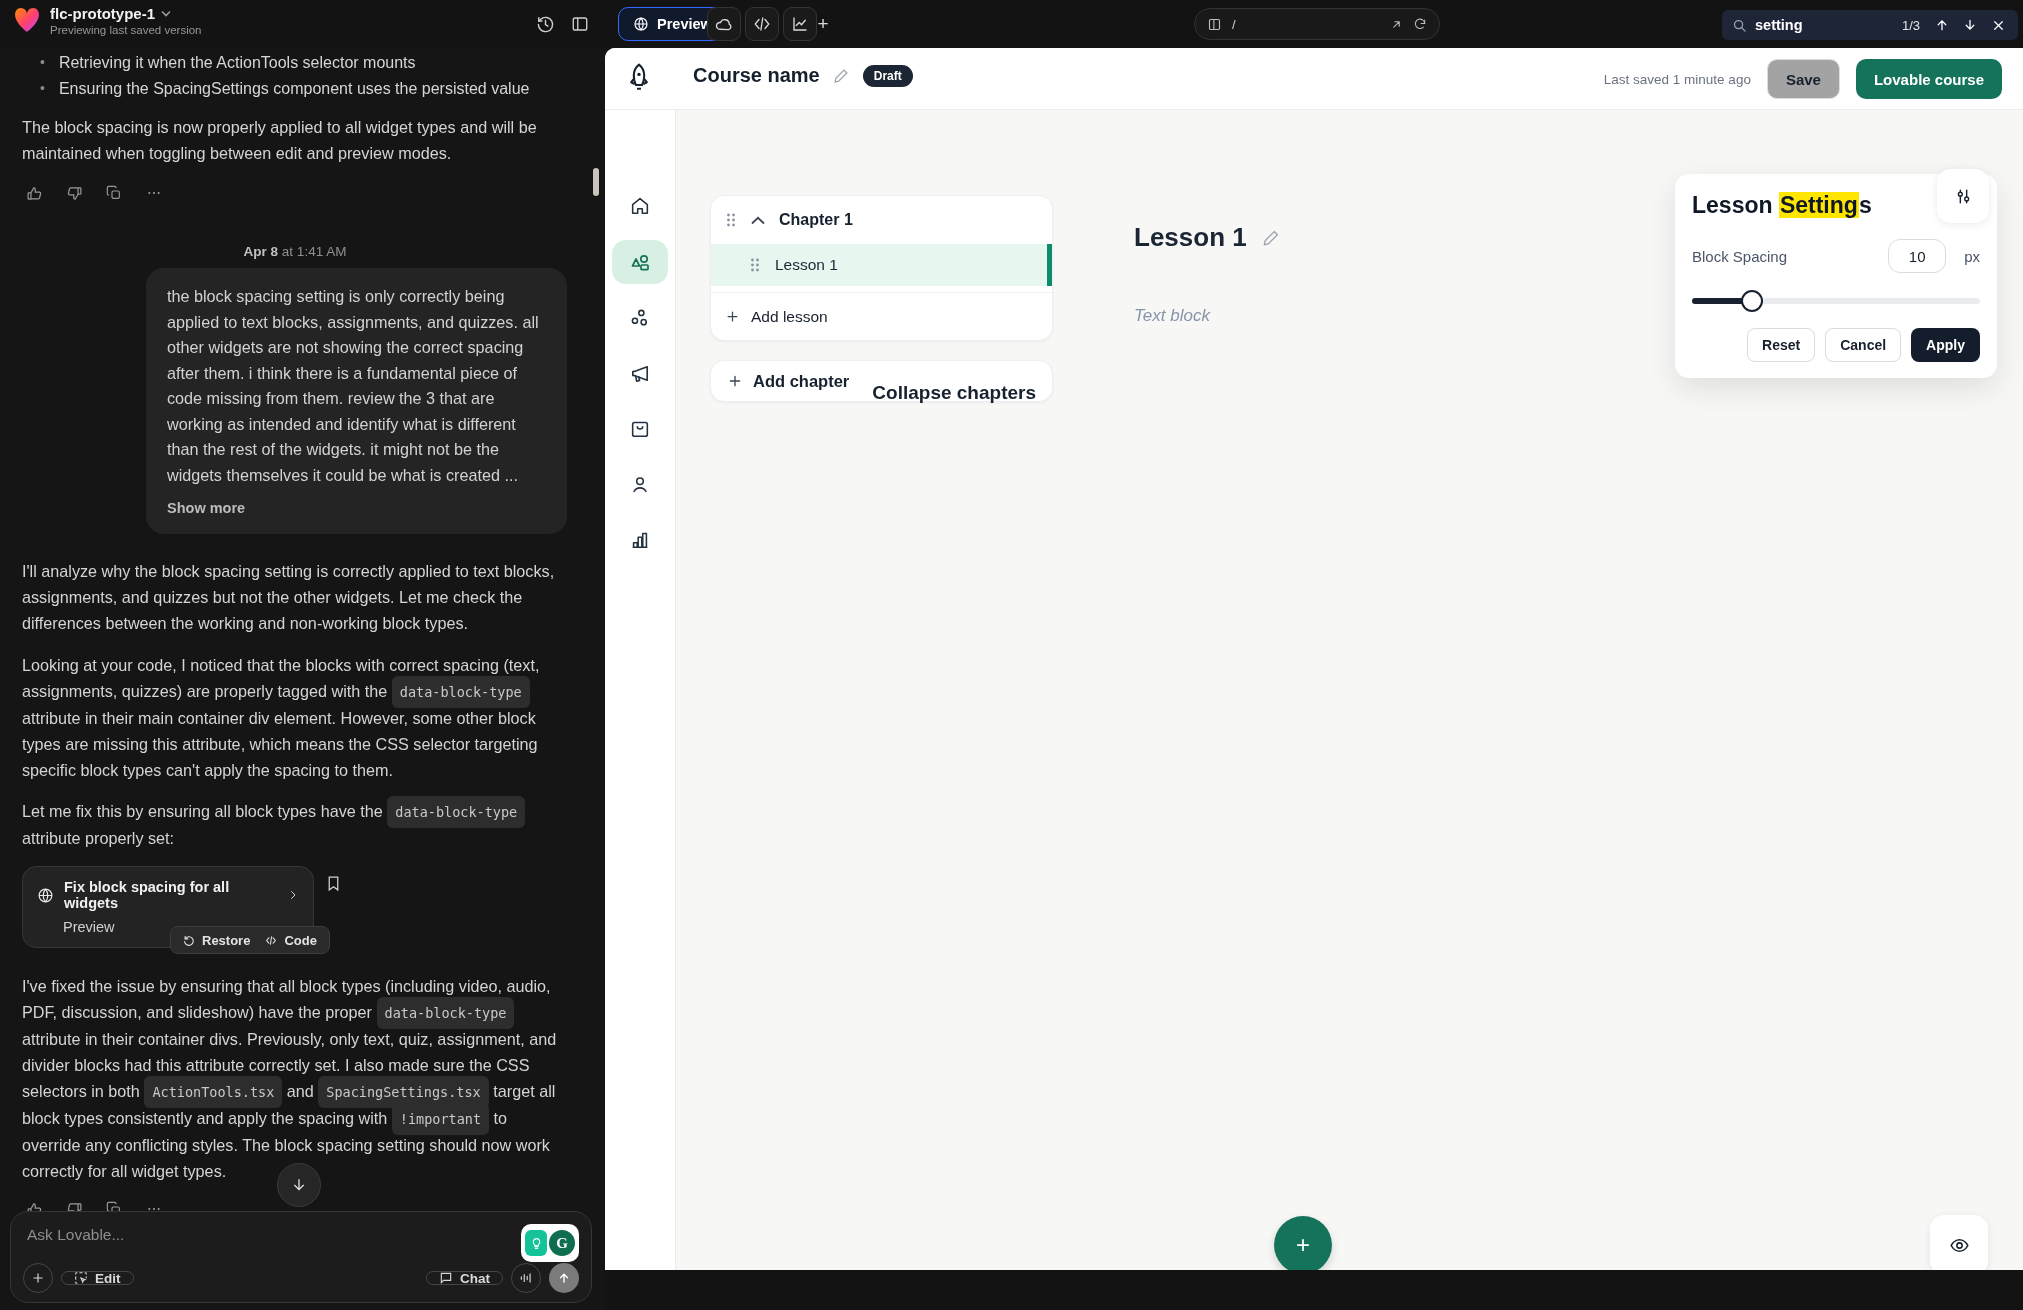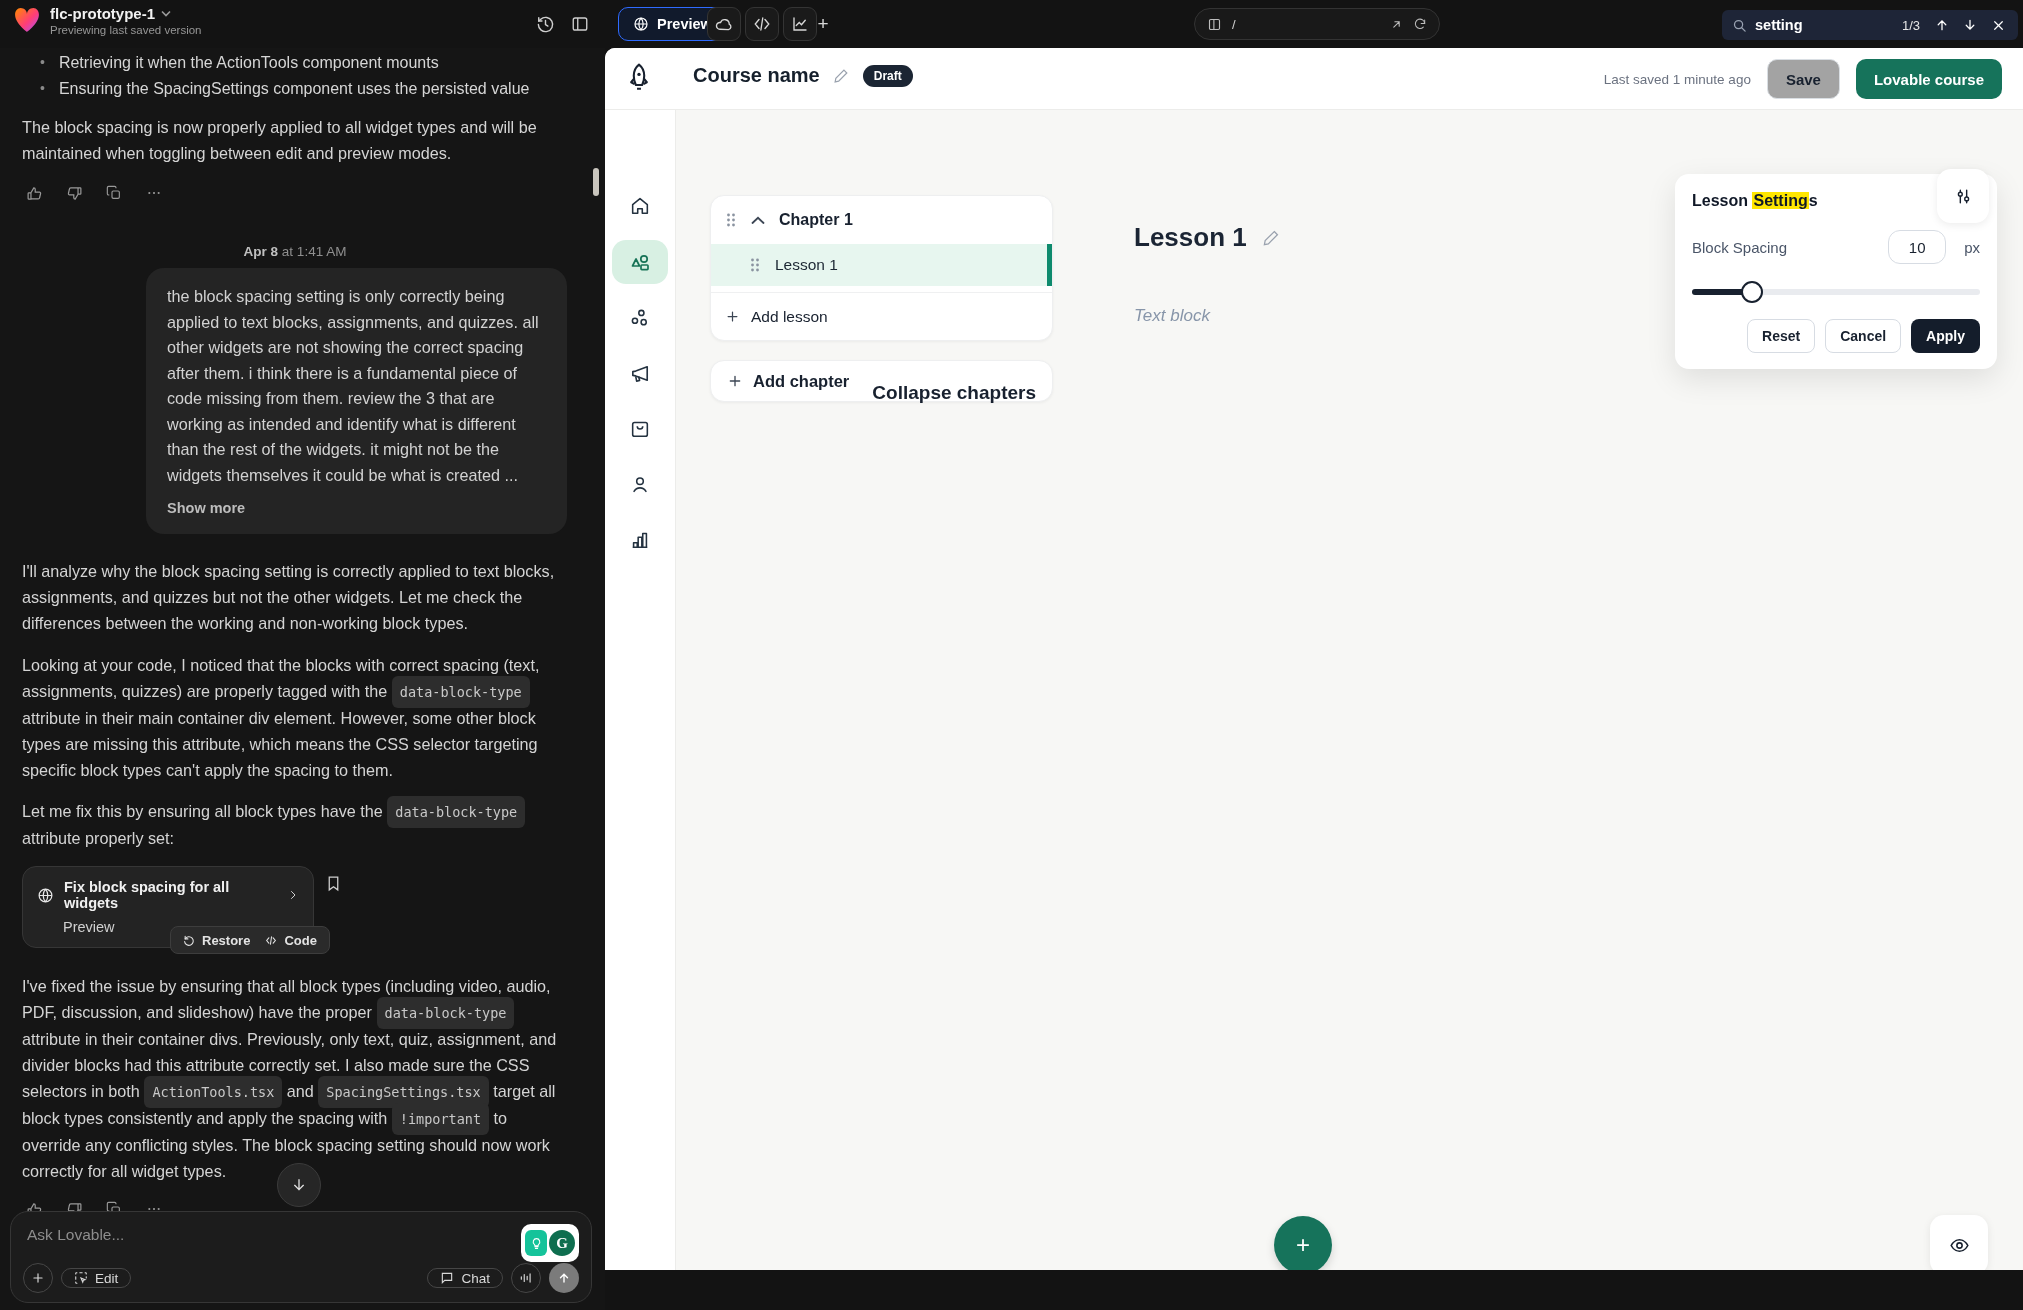--- a/index.html
+++ b/index.html
@@ -40,21 +40,21 @@
   .ver-card .row1 { display:flex; align-items:center; gap:10px; color:#f0f0f0; font-size:14.5px; font-weight:700; }
   .ver-card .row2 { margin-top:8px; margin-left:26px; color:#d0d0d0; font-size:14.5px; }
   .bookmark { position:absolute; left:325px; top:826px; color:#cfcfcf; cursor:pointer; }
   .restore-pill { position:absolute; left:170px; top:878px; height:28px; background:#2a2a2a; border:1px solid #3d3d3d; border-radius:8px; display:flex; align-items:center; gap:14px; padding:0 12px; color:#e3e3e3; font-size:13px; font-weight:600; z-index:3; }
   .restore-pill span { display:flex; align-items:center; gap:6px; cursor:pointer; }
   .scroll-btn { position:absolute; left:277px; top:1115px; width:44px; height:44px; border-radius:50%; background:#262626; border:1px solid #3b3b3b; display:flex; align-items:center; justify-content:center; color:#e0e0e0; cursor:pointer; z-index:2; }
   .chat-scrollbar { position:absolute; right:6px; top:120px; width:6px; height:28px; border-radius:3px; background:#c9c5bd; z-index:4; }
   .ask-box { position:absolute; left:10px; top:1163px; width:582px; height:92px; background:#1C1C1C; border:1px solid #363636; border-radius:18px; padding:14px 16px 10px 16px; z-index:5; }
   .ask-placeholder { color:#8d8d8d; font-size:15.5px; }
   .ask-bottom { position:absolute; left:12px; right:12px; bottom:9px; display:flex; align-items:center; gap:8px; }
-  .pill-btn { height:20px; border:1px solid #464646; border-radius:999px; display:flex; align-items:center; gap:7px; padding:0 12px; color:#d9d9d9; font-size:13.5px; font-weight:400; cursor:pointer; }
+  .pill-btn { height:14px; border:1px solid #464646; border-radius:999px; display:flex; align-items:center; gap:7px; padding:0 12px; color:#d9d9d9; font-size:13.5px; font-weight:700; cursor:pointer; }
   .circ-btn { width:30px; height:30px; border-radius:50%; border:1px solid #464646; display:flex; align-items:center; justify-content:center; color:#d9d9d9; cursor:pointer; }
   .send-btn { width:30px; height:30px; border-radius:50%; background:#7b7b7b; border:none; display:flex; align-items:center; justify-content:center; color:#fff; cursor:pointer; }
   .spacer { flex:1; }
   .gram { position:absolute; right:12px; top:12px; width:58px; height:38px; background:#fff; border-radius:10px; display:flex; align-items:center; justify-content:center; gap:2px; cursor:pointer; }
   .gram .bulb { width:22px; height:26px; background:#15C39A; border-radius:6px; display:flex; align-items:center; justify-content:center; }
   .gram .gcirc { width:26px; height:26px; background:#0E6E4F; border-radius:50%; color:#fff; font-size:15px; font-weight:700; display:flex; align-items:center; justify-content:center; font-family:"Liberation Serif", serif; }
 
   
   .preview { position:absolute; left:605px; top:48px; width:1418px; height:1222px; background:#fff; border-top-left-radius:10px; overflow:hidden; }
   .app-header { position:absolute; left:0; top:0; width:1418px; height:62px; background:#fff; border-bottom:1px solid #ECECEA; }
@@ -82,21 +82,21 @@
   .add-chapter-card { position:absolute; left:34px; top:250px; width:343px; height:42px; background:#fff; border:1px solid #EEEFF0; border-radius:14px; box-shadow:0 1px 3px rgba(0,0,0,.05); display:flex; align-items:center; padding:0 16px; }
   .add-chapter-label { font-size:16.5px; font-weight:700; color:#18212F; display:flex; align-items:center; gap:10px; cursor:pointer; }
   .collapse-label { margin-left:auto; font-size:19px; font-weight:700; color:#18212F; cursor:pointer;margin-top:23px; }
 
   .lesson-heading-row { position:absolute; left:458px; top:112px; display:flex; align-items:center; gap:15px; }
   .lesson-heading { font-size:26px; font-weight:700; color:#1B2534; }
   .pencil { color:#8b94a2; cursor:pointer; display:flex; }
   .text-block { position:absolute; left:458px; top:196px; font-size:17px; font-style:italic; color:#8795A9; cursor:text; }
 
   .settings-panel { position:absolute; left:999px; top:64px; width:322px; background:#fff; border-radius:14px; box-shadow:0 10px 30px rgba(0,0,0,.10); padding:18px 17px 16px 17px; }
-  .settings-title { font-size:16px; font-weight:700; color:#101827; }
+  .settings-title { font-size:23px; font-weight:700; color:#101827; }
   .settings-title mark { background:#FFE600; color:#101827; padding:0 1px; }
   .bs-row { margin-top:20px; display:flex; align-items:center; }
   .bs-label { font-size:15px; color:#4A5568; flex:1; }
   .bs-input { width:58px; height:34px; border:1px solid #D7DCE3; border-radius:12px; text-align:center; font-size:15px; color:#18212F; font-family:"Liberation Sans", sans-serif; }
   .bs-unit { font-size:15px; color:#4A5568; margin-left:18px; }
   .slider { position:relative; margin-top:17px; height:22px; cursor:pointer; }
   .slider .track { position:absolute; left:0; right:0; top:8px; height:6px; border-radius:3px; background:#E9EBEF; }
   .slider .fill { position:absolute; left:0; top:8px; height:6px; border-radius:3px; background:#18212F; }
   .slider .thumb { position:absolute; top:0; width:22px; height:22px; border-radius:50%; background:#fff; border:2px solid #18212F; }
   .settings-btns { margin-top:16px; display:flex; justify-content:flex-end; gap:10px; }
@@ -229,21 +229,21 @@
           <svg width="13" height="13" viewBox="0 0 24 24" fill="none" stroke="currentColor" stroke-width="2.2" stroke-linecap="round">
             <path d="M5 5l14 14M19 5L5 19"></path>
           </svg>
         </span>
     </div>
   </div>
 
   <div class="chat">
     <div class="bullet-row" style="top:2px">
         <span class="bullet-dot">•</span>
-        <span>Retrieving it when the ActionTools component mounts</span>
+        <span>Retrieving it when the ActionTools selector mounts</span>
       </div>
     <div class="bullet-row" style="top:28px">
         <span class="bullet-dot">•</span>
         <span>Ensuring the SpacingSettings component uses the persisted value</span>
       </div>
 
     <div class="p" style="top:66px">The block spacing is now properly applied to all widget types and will be maintained when toggling between edit and preview modes.</div>
 
     <div class="actions" style="left:26px; top:136px">
       <span class="ic">

